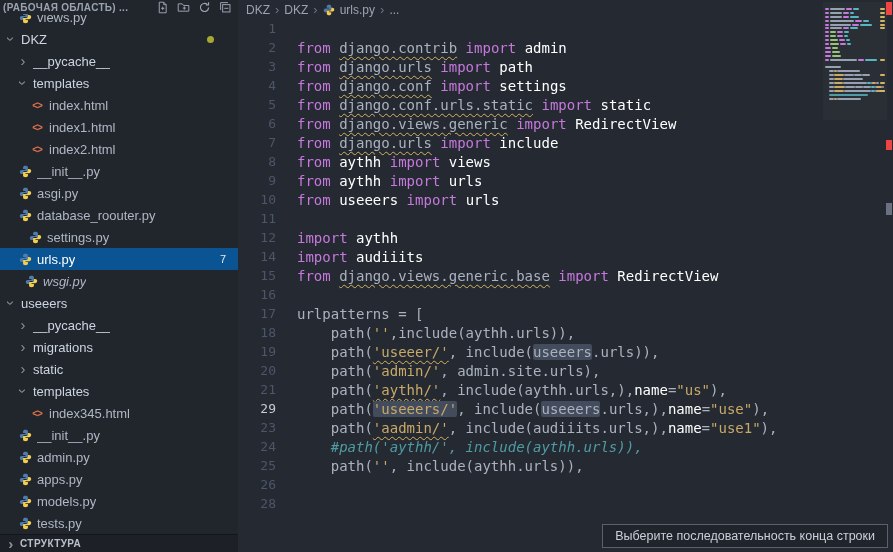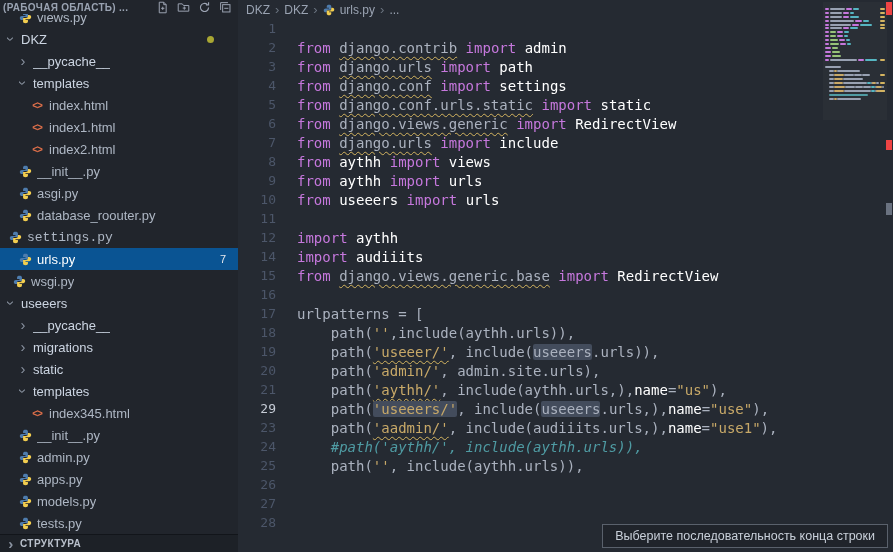--- a/index.html
+++ b/index.html
@@ -174,40 +174,40 @@
         </div>
         <div class="trow" style="padding-left: 18px;">
           <span class="fic">
             <svg width="13" height="13" viewBox="0 0 16 16">
               <path d="M8 1C6 1 5 1.8 5 3v2h3v1H3.5C2 6 1 7 1 8.5S2 11 3.5 11H5V9.5C5 8 6 7.5 7.5 7.5H11V3c0-1.2-1-2-3-2z" fill="#4e7cad"></path>
               <path d="M8 15c2 0 3-.8 3-2v-2H8v-1h4.5c1.5 0 2.5-1 2.5-2.5S14 5 12.5 5H11v1.5C11 8 10 8.5 8.5 8.5H5V13c0 1.2 1 2 3 2z" fill="#f2cd4f"></path>
             </svg>
           </span>
           <span class="tlbl">database_roouter.py</span>
         </div>
-        <div class="trow" style="padding-left: 8px; font-family: Liberation Mono, monospace;">
+        <div class="trow" style="padding-left: 28px;">
           <span class="fic">
             <svg width="13" height="13" viewBox="0 0 16 16">
               <path d="M8 1C6 1 5 1.8 5 3v2h3v1H3.5C2 6 1 7 1 8.5S2 11 3.5 11H5V9.5C5 8 6 7.5 7.5 7.5H11V3c0-1.2-1-2-3-2z" fill="#4e7cad"></path>
               <path d="M8 15c2 0 3-.8 3-2v-2H8v-1h4.5c1.5 0 2.5-1 2.5-2.5S14 5 12.5 5H11v1.5C11 8 10 8.5 8.5 8.5H5V13c0 1.2 1 2 3 2z" fill="#f2cd4f"></path>
             </svg>
           </span>
           <span class="tlbl">settings.py</span>
         </div>
         <div class="trow sel" style="padding-left: 18px;">
           <span class="fic">
             <svg width="13" height="13" viewBox="0 0 16 16">
               <path d="M8 1C6 1 5 1.8 5 3v2h3v1H3.5C2 6 1 7 1 8.5S2 11 3.5 11H5V9.5C5 8 6 7.5 7.5 7.5H11V3c0-1.2-1-2-3-2z" fill="#4e7cad"></path>
               <path d="M8 15c2 0 3-.8 3-2v-2H8v-1h4.5c1.5 0 2.5-1 2.5-2.5S14 5 12.5 5H11v1.5C11 8 10 8.5 8.5 8.5H5V13c0 1.2 1 2 3 2z" fill="#f2cd4f"></path>
             </svg>
           </span>
           <span class="tlbl">urls.py</span>
           <span class="badge">7</span>
         </div>
-        <div class="trow" style="padding-left: 12px;">
+        <div class="trow" style="padding-left: 24px; font-style: italic;">
           <span class="fic">
             <svg width="13" height="13" viewBox="0 0 16 16">
               <path d="M8 1C6 1 5 1.8 5 3v2h3v1H3.5C2 6 1 7 1 8.5S2 11 3.5 11H5V9.5C5 8 6 7.5 7.5 7.5H11V3c0-1.2-1-2-3-2z" fill="#4e7cad"></path>
               <path d="M8 15c2 0 3-.8 3-2v-2H8v-1h4.5c1.5 0 2.5-1 2.5-2.5S14 5 12.5 5H11v1.5C11 8 10 8.5 8.5 8.5H5V13c0 1.2 1 2 3 2z" fill="#f2cd4f"></path>
             </svg>
           </span>
           <span class="tlbl">wsgi.py</span>
         </div>
         <div class="trow" style="padding-left: 6px;">
           <span class="chev open">›</span>
@@ -394,24 +394,20 @@
         <div class="cl">
           <span class="ln">24</span>
           <span class="lt"><span class="c">    #path('aythh/', include(aythh.urls)),</span></span>
         </div>
         <div class="cl">
           <span class="ln">25</span>
           <span class="lt"><span class="d">    path(</span><span class="s">''</span><span class="d">, include(aythh.urls)),</span></span>
         </div>
         <div class="cl">
           <span class="ln">26</span>
-          <span class="lt"></span>
-        </div>
-        <div class="cl">
-          <span class="ln">27</span>
           <span class="lt"></span>
         </div>
         <div class="cl">
           <span class="ln">28</span>
           <span class="lt"></span>
         </div>
       </div>
 
     <div class="minimap" id="minimap">
         <i class="mb k" style="left: 2px; top: 5.9px; width: 4.2px;"></i>

